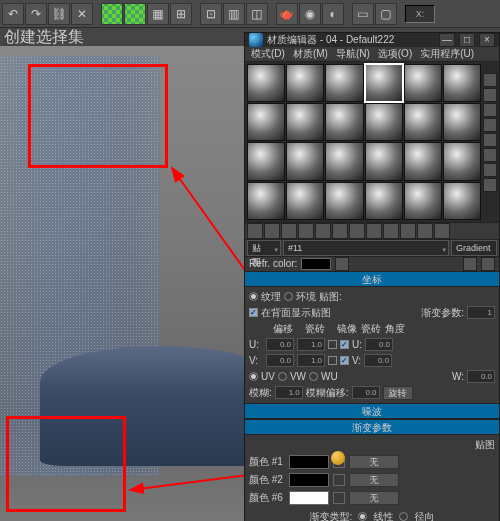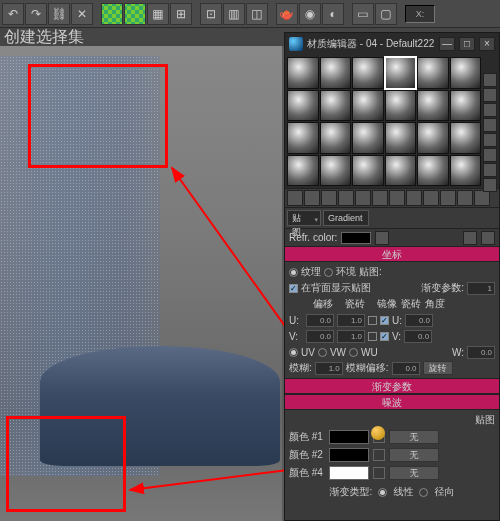--- a/index.html
+++ b/index.html
@@ -18,21 +18,21 @@
 .table::before{content:"";position:absolute;inset:0;background-image:radial-gradient(#abc 0.5px,transparent 0.5px);background-size:2px 2px;opacity:0.6}
 .floor{position:absolute;left:0;bottom:0;width:100%;height:100px;background:linear-gradient(180deg,#666 0%,#777 100%)}
 
 .rbox{position:absolute;border:3px solid #f00;pointer-events:none}
 .rb1{left:28px;top:64px;width:140px;height:104px}
 .rb2{left:6px;top:416px;width:120px;height:96px}
 .rb3{left:346px;top:408px;width:60px;height:22px}
 .rb4{left:346px;top:450px;width:60px;height:22px}
 .arrow-svg{position:absolute;left:0;top:0;pointer-events:none}
 
-.mat-editor{position:absolute;right:0;top:32px;width:216px;height:489px;background:#3a3a3a;border:1px solid #1a1a1a;color:#ccc;display:flex;flex-direction:column}
+.mat-editor{position:absolute;right:0;top:32px;width:256px;height:489px;background:#3a3a3a;border:1px solid #1a1a1a;color:#ccc;display:flex;flex-direction:column}
 .me-titlebar{height:22px;background:#2a2a2a;display:flex;align-items:center;padding:0 4px;gap:4px}
 .me-ico{width:14px;height:14px;background:radial-gradient(circle at 30% 30%,#6cf,#036);border-radius:2px}
 .me-title{flex:1;font-size:10px}
 .me-ctrl{width:16px;height:14px;background:#444;color:#ccc;text-align:center;line-height:12px;border:1px solid #222;font-size:10px}
 .me-menu{height:18px;background:#3a3a3a;display:flex;gap:8px;padding:0 6px;align-items:center;font-size:10px;border-bottom:1px solid #222}
 .me-side{position:absolute;right:0;top:40px;width:16px;display:flex;flex-direction:column;gap:1px}
 .me-side .mb{width:14px;height:14px;background:#555;border:1px solid #222}
 
 .sphere-grid{display:grid;grid-template-columns:repeat(6,1fr);gap:1px;padding:2px 18px 2px 2px;background:#2a2a2a}
 .sphere{aspect-ratio:1;background:radial-gradient(circle at 35% 30%,#eee 0%,#bbb 20%,#666 55%,#222 100%);border:1px solid #111}
@@ -40,21 +40,21 @@
 
 .me-row-tools{height:20px;background:#3a3a3a;display:flex;align-items:center;gap:1px;padding:0 2px;border-top:1px solid #222;border-bottom:1px solid #222}
 .mt{width:16px;height:16px;background:#555;border:1px solid #222}
 .me-name-row{height:20px;display:flex;align-items:center;gap:2px;padding:0 2px;background:#3a3a3a}
 .me-drop{height:16px;background:#2a2a2a;border:1px solid #555;padding:0 4px;line-height:14px;font-size:9px;flex-shrink:0}
 .me-type{width:46px;font-size:9px}
 
 .refr-row{height:18px;display:flex;align-items:center;background:#383838;padding:0 4px;gap:4px;font-size:9px;border-top:1px solid #222}
 .clr-swatch{width:30px;height:12px;background:#000;border:1px solid #666}
 
-.sect-head{height:16px;background:#be185d;text-align:center;line-height:16px;font-size:10px;border-top:1px solid #222;border-bottom:1px solid #222}
+.sect-head{height:16px;background:#0369a1;text-align:center;line-height:16px;font-size:10px;border-top:1px solid #222;border-bottom:1px solid #222}
 .sect-body{padding:2px 4px;background:#3a3a3a;font-size:9px;color:#ccc}
 .frow{display:flex;align-items:center;gap:3px;height:16px}
 .radio{width:9px;height:9px;border:1px solid #888;border-radius:50%;display:inline-block;flex-shrink:0}
 .radio.on::after{content:"";display:block;width:5px;height:5px;background:#ccc;border-radius:50%;margin:1px}
 .chk{width:9px;height:9px;border:1px solid #888;display:inline-block;flex-shrink:0}
 .chk.on{background:#8ac}
 .chk.on::after{content:"✓";color:#000;font-size:8px;line-height:7px;display:block}
 .spin{width:28px;height:13px;background:#2a2a2a;border:1px solid #555;color:#aaa;text-align:right;padding-right:2px;line-height:11px;font-size:8px;flex-shrink:0}
 .lbl{flex-shrink:1;white-space:nowrap}
 .wide-btn{height:14px;background:#555;border:1px solid #333;text-align:center;line-height:12px;font-size:9px;flex:1}
@@ -121,20 +121,27 @@
 </svg>
 
 <div class="mat-editor">
   <div class="me-titlebar">
     <div class="me-ico"></div>
     <div class="me-title">材质编辑器 - 04 - Default222</div>
     <div class="me-ctrl">—</div>
     <div class="me-ctrl">□</div>
     <div class="me-ctrl">×</div>
   </div>
+  <div class="me-menu">
+    <span>模式(D)</span>
+    <span>材质(M)</span>
+    <span>导航(N)</span>
+    <span>选项(O)</span>
+    <span>实用程序(U)</span>
+  </div>
 
   <div class="sphere-grid">
     <div class="sphere"></div>
     <div class="sphere"></div>
     <div class="sphere"></div>
     <div class="sphere sel"></div>
     <div class="sphere"></div>
     <div class="sphere"></div>
     <div class="sphere"></div>
     <div class="sphere"></div>
@@ -177,20 +184,21 @@
     <div class="mt"></div>
     <div class="mt"></div>
     <div class="mt"></div>
     <div class="mt"></div>
     <div class="mt"></div>
     <div class="mt"></div>
   </div>
 
   <div class="me-name-row">
     <div class="me-drop" style="width:34px">贴图<span class="drop-arrow">▾</span></div>
+    <div class="me-drop" style="flex:1">#11<span class="drop-arrow">▾</span></div>
     <div class="me-drop me-type">Gradient</div>
   </div>
 
   <div class="refr-row">
     <span class="lbl">Refr. color:</span>
     <div class="clr-swatch"></div>
     <div class="mt" style="width:14px;height:14px"></div>
     <div style="flex:1"></div>
     <div class="mt" style="width:14px;height:14px"></div>
     <div class="mt" style="width:14px;height:14px"></div>
@@ -249,41 +257,41 @@
     </div>
     <div class="frow">
       <span class="lbl">模糊:</span>
       <div class="spin">1.0</div>
       <span class="lbl">模糊偏移:</span>
       <div class="spin">0.0</div>
       <div class="wide-btn" style="flex:0 0 30px">旋转</div>
     </div>
   </div>
 
+  <div class="sect-head">噪波</div>
   <div class="sect-head">渐变参数</div>
-  <div class="sect-head">噪波</div>
   <div class="sect-body" style="position:relative">
     <div class="frow" style="justify-content:flex-end;gap:40px">
       <span class="lbl">贴图</span>
     </div>
     <div class="noise-row">
       <span class="lbl" style="width:36px">颜色 #1</span>
       <div class="nswatch bk"></div>
       <div class="sq"></div>
       <div class="none-btn">无</div>
     </div>
     <div class="gold-dot" style="left:86px;top:16px"></div>
     <div class="noise-row">
       <span class="lbl" style="width:36px">颜色 #2</span>
       <div class="nswatch mid"></div>
       <div class="sq"></div>
       <div class="none-btn">无</div>
     </div>
     <div class="noise-row">
-      <span class="lbl" style="width:36px">颜色 #4</span>
+      <span class="lbl" style="width:36px">颜色 #6</span>
       <div class="nswatch wh"></div>
       <div class="sq"></div>
       <div class="none-btn">无</div>
     </div>
     <div class="frow" style="margin-top:2px;justify-content:center;gap:6px">
       <span class="lbl">渐变类型:</span>
       <span class="radio on"></span>
         <span class="lbl">线性</span>
       <span class="radio"></span>
         <span class="lbl">径向</span>

